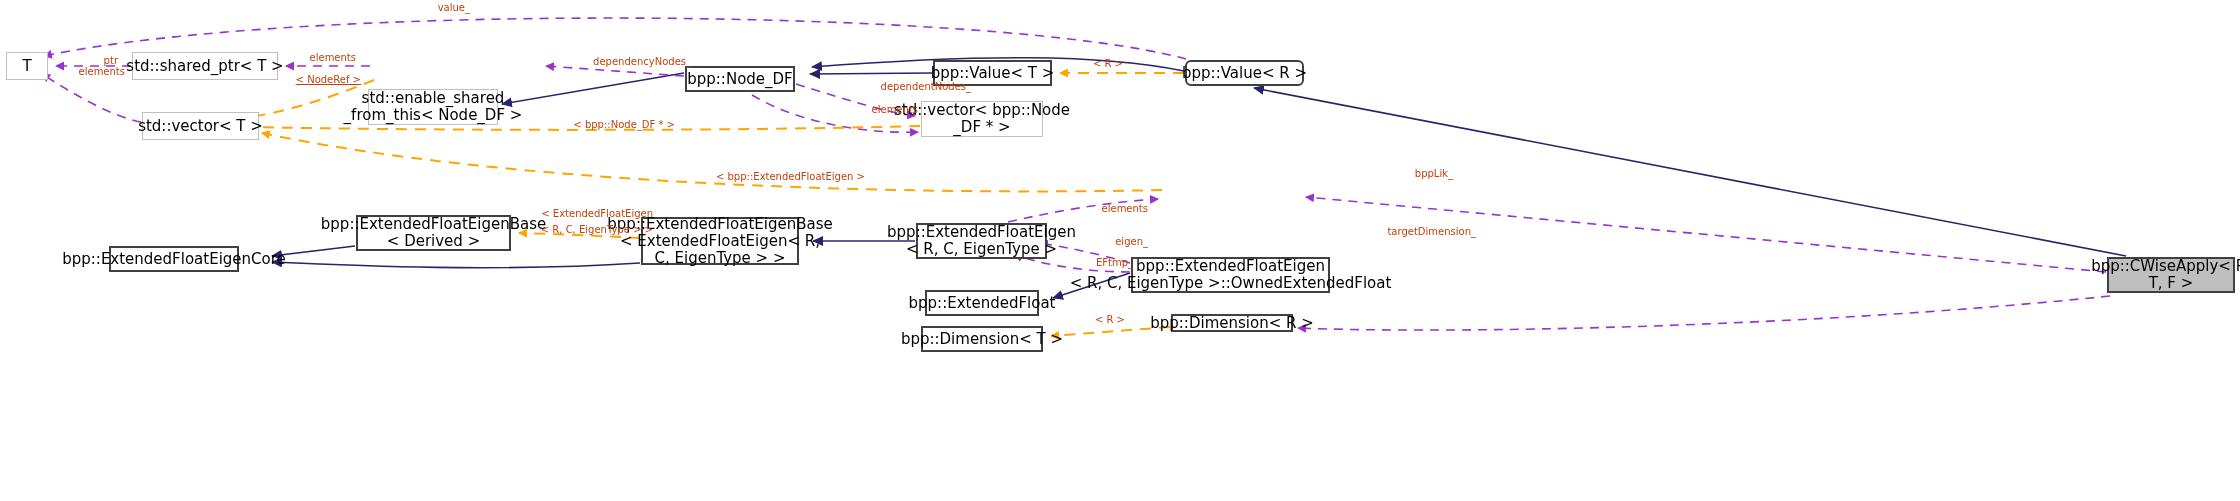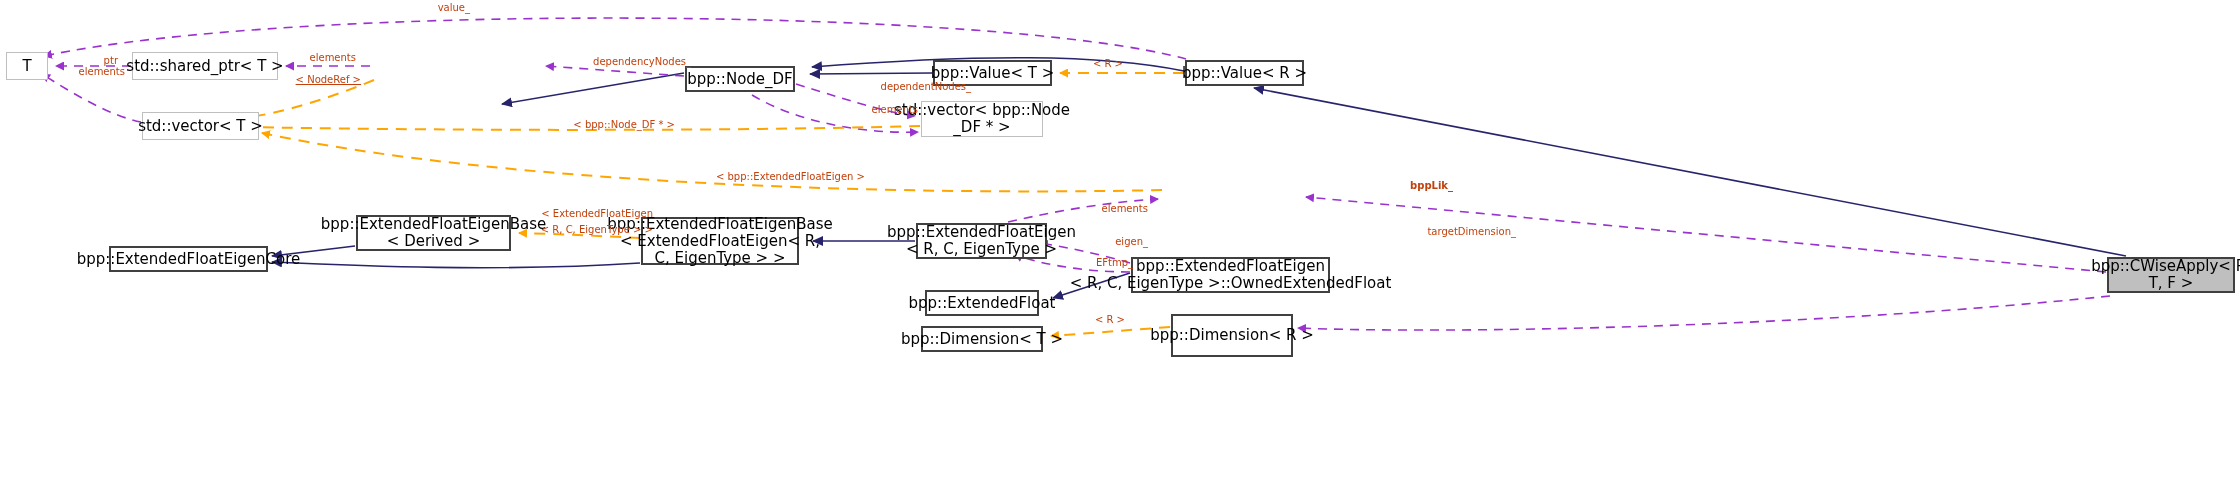--- a/index.html
+++ b/index.html
@@ -144,50 +144,54 @@
 
   <div class="node plain" style="left:132px; top:52px; width:146px; height:28px;">
     <span>std::shared_ptr&lt; T &gt;</span>
   </div>
 
 
   <div class="node plain" style="left:142px; top:112px; width:117px; height:28px;">
     <span>std::vector&lt; T &gt;</span>
   </div>
 
+  <div class="node plain" style="left:368px; top:89px; width:130px; height:36px;">
+    <span>std::enable_shared
+_from_this&lt; Node_DF &gt;</span>
+  </div>
 
   <div class="node bold" style="left:685px; top:66px; width:110px; height:26px;text-align:right;">
     <span>bpp::Node_DF</span>
   </div>
 
   <div class="node bold" style="left:933px; top:60px; width:119px; height:26px;">
     <span>bpp::Value&lt; T &gt;</span>
   </div>
 
   <div class="node plain" style="left:921px; top:101px; width:122px; height:36px;">
     <span>std::vector&lt; bpp::Node
 _DF * &gt;</span>
   </div>
 
-  <div class="node bold" style="left:1185px; top:60px; width:119px; height:26px;">
+  <div class="node bold" style="left:1185px; top:60px; width:119px; height:26px;border-radius:6px;">
     <span>bpp::Value&lt; R &gt;</span>
   </div>
 
 
   <div class="node current" style="left:2107px; top:257px; width:128px; height:36px;">
     <span>bpp::CWiseApply&lt; R,
 T, F &gt;</span>
   </div>
 
   <div class="node bold" style="left:356px; top:215px; width:155px; height:36px;">
     <span>bpp::ExtendedFloatEigenBase
 &lt; Derived &gt;</span>
   </div>
 
-  <div class="node bold" style="left:109px; top:246px; width:159px; height:26px;">
+  <div class="node bold" style="left:109px; top:246px; width:130px; height:26px;">
     <span>bpp::ExtendedFloatEigenCore</span>
   </div>
 
   <div class="node bold" style="left:641px; top:217px; width:158px; height:48px;">
     <span>bpp::ExtendedFloatEigenBase
 &lt; ExtendedFloatEigen&lt; R,
 C, EigenType &gt; &gt;</span>
   </div>
 
   <div class="node bold" style="left:916px; top:223px; width:131px; height:36px;">
@@ -201,21 +205,21 @@
   </div>
 
   <div class="node bold" style="left:925px; top:290px; width:114px; height:26px;">
     <span>bpp::ExtendedFloat</span>
   </div>
 
   <div class="node bold" style="left:921px; top:326px; width:122px; height:26px;">
     <span>bpp::Dimension&lt; T &gt;</span>
   </div>
 
-  <div class="node bold" style="left:1171px; top:314px; width:122px; height:43px;">
+  <div class="node bold" style="left:1171px; top:314px; width:122px; height:18px;">
     <span>bpp::Dimension&lt; R &gt;</span>
   </div>
 
   <div class="edge-label" style="left:390px; top:0px; width:80px;">value_</div>
 
   <div class="edge-label" style="left:48px; top:53px; width:70px;">ptr</div>
 
   <div class="edge-label" style="left:35px; top:64px; width:90px;">elements</div>
 
   <div class="edge-label" style="left:266px; top:50px; width:90px;">elements</div>
@@ -227,25 +231,25 @@
   <div class="edge-label" style="left:806px; top:79px; width:165px;">dependentNodes_</div>
 
   <div class="edge-label" style="left:828px; top:102px; width:90px;">elements</div>
 
   <div class="edge-label" style="left:515px; top:117px; width:160px;">&lt; bpp::Node_DF * &gt;</div>
 
   <div class="edge-label" style="left:1063px; top:56px; width:60px;">&lt; R &gt;</div>
 
   <div class="edge-label" style="left:645px; top:169px; width:220px;">&lt; bpp::ExtendedFloatEigen &gt;</div>
 
-  <div class="edge-label" style="left:1363px; top:178px; width:90px;font-weight:bold;">bppLik_</div>
+  <div class="edge-label" style="left:1363px; top:166px; width:90px;">bppLik_</div>
 
   <div class="edge-label" style="left:1058px; top:201px; width:90px;">elements</div>
 
-  <div class="edge-label" style="left:1356px; top:224px; width:160px;">targetDimension_</div>
+  <div class="edge-label" style="left:1316px; top:224px; width:160px;">targetDimension_</div>
 
   <div class="edge-label" style="left:1068px; top:234px; width:80px;">eigen_</div>
 
   <div class="edge-label" style="left:1053px; top:255px; width:80px;">EFtmp_</div>
 
   <div class="edge-label" style="left:518px; top:206px; width:135px;">&lt; ExtendedFloatEigen
 &lt; R, C, EigenType &gt; &gt;</div>
 
   <div class="edge-label" style="left:1065px; top:312px; width:60px;">&lt; R &gt;</div>
 

